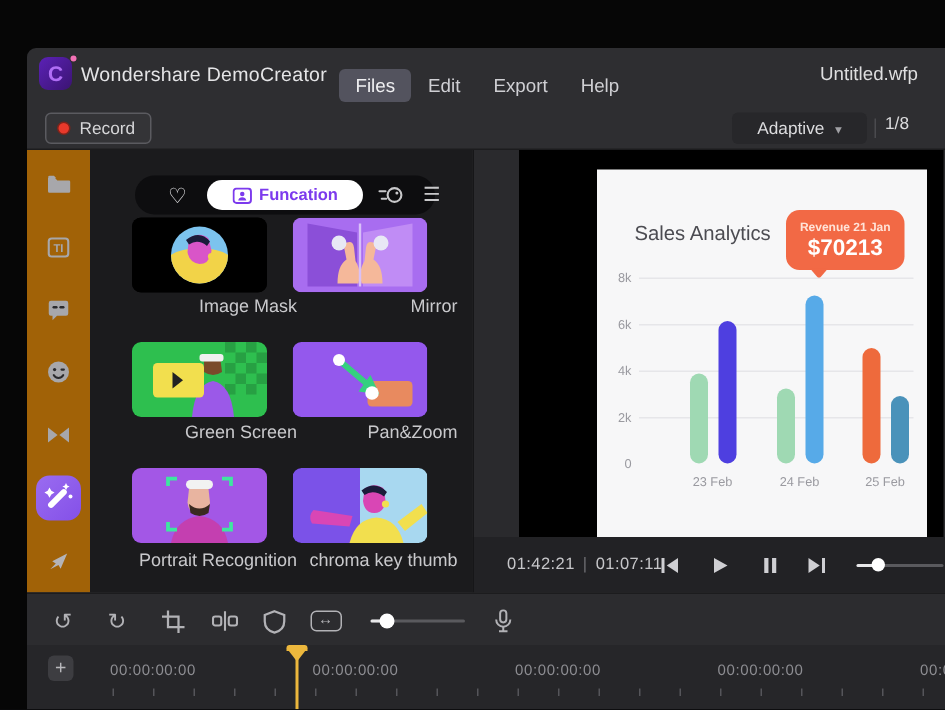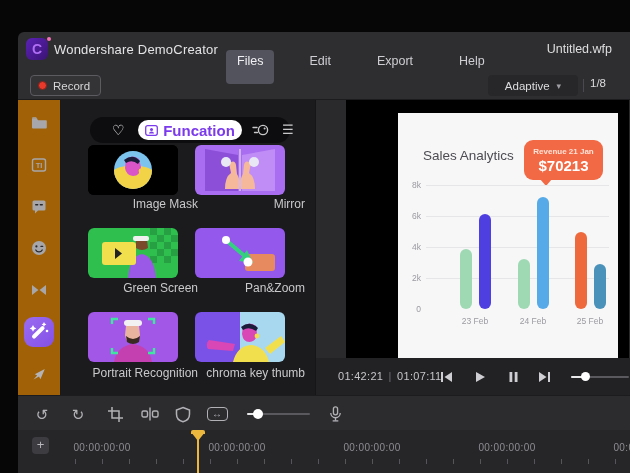--- a/index.html
+++ b/index.html
@@ -8,21 +8,21 @@
   .stage { position:relative; width:630px; height:473px; background:#060606; overflow:hidden; }
   .window { position:absolute; left:18px; top:32px; width:612px; height:441px; background:#2e2e31; border-radius:6px 0 0 0; overflow:hidden; }
 
   
   .header { position:absolute; left:0; top:0; width:612px; height:34px; display:flex; align-items:center; }
   .logo { position:absolute; left:8px; top:6px; width:22px; height:22px; border-radius:6px;
           background:linear-gradient(135deg,#5b21b6,#3b1472); display:flex; align-items:center; justify-content:center; }
   .logo .c { color:#b06ef5; font-weight:bold; font-size:14px; line-height:1; position:relative; }
   .logo .dot { position:absolute; right:-3px; top:-1px; width:4px; height:4px; border-radius:50%; background:#f472b6; }
   .app-title { position:absolute; left:36px; top:10px; font-size:13px; color:#e4e4e6; letter-spacing:.2px; }
-  .menus { position:absolute; left:208px; top:18px; height:34px; display:flex; gap:24px; }
+  .menus { position:absolute; left:208px; top:8px; height:34px; display:flex; align-items:center; }
   .menu-item { font-size:12.5px; color:#cfcfd3; padding:4px 11px; border-radius:4px; cursor:default; }
   .menu-item.active { background:#53535e; color:#f0f0f2; }
   .doc-title { position:absolute; right:18px; top:10px; font-size:12.5px; color:#dededf; }
 
   
   .controls { position:absolute; left:0; top:34px; width:612px; height:34px; border-bottom:1px solid #1c1c1e; }
   .record-btn { position:absolute; left:12px; top:9px; height:21px; padding:0 10px 0 7px; display:flex; align-items:center; gap:6px;
                 background:#343437; border:1px solid #5b5b60; border-radius:4px; }
   .record-dot { width:9px; height:9px; border-radius:50%; background:#e8392b; border:1.5px solid #7d241b; }
   .record-label { font-size:11.5px; color:#d6d6d8; }
@@ -40,21 +40,21 @@
   .side-active-bg { position:absolute; left:6px; top:217px; width:30px; height:30px; border-radius:9px;
                     background:linear-gradient(135deg,#9a6cf0,#8450e8); }
 
   
   .panel { position:absolute; left:42px; top:68px; width:255px; height:295px; background:#1b1b1d; }
   .tabbar { position:absolute; left:30px; top:17px; width:200px; height:26px; background:#0d0d0f; border-radius:13px;
             display:flex; align-items:center; }
   .tab-heart { position:absolute; left:22px; top:4px; color:#e8e8ea; font-size:14px; line-height:18px; }
   .tab-pill { position:absolute; left:48px; top:3px; width:104px; height:20px; background:#fff; border-radius:11px;
               display:flex; align-items:center; justify-content:center; gap:5px; }
-  .tab-pill .tlabel { font-size:15px; color:#7c3aed; font-weight:bold; }
+  .tab-pill .tlabel { font-size:11px; color:#7c3aed; font-weight:bold; }
   .tab-quick { position:absolute; left:162px; top:5px; }
   .tab-menu { position:absolute; left:192px; top:4px; color:#c8c8ca; font-size:13px; line-height:18px; }
 
   .thumb { position:absolute; width:90px; height:50px; border-radius:6px; overflow:hidden; background:#000; }
   .thumb svg { display:block; }
   .thumb-label { position:absolute; width:110px; font-size:12px; color:#c9c9cc;text-align:right; }
 
   
   .preview { position:absolute; left:297px; top:68px; width:315px; height:258px; background:#2a2a2d; border-left:1px solid #161618; }
   .canvas { position:absolute; left:30px; top:0; width:283px; height:258px; background:#000; }

